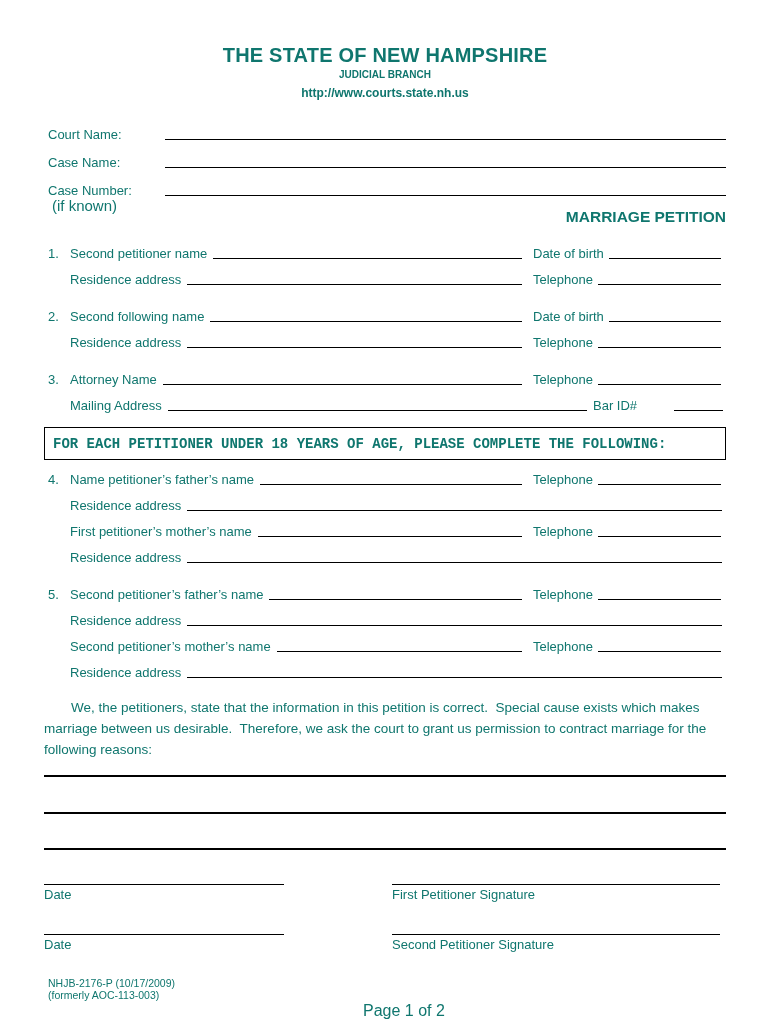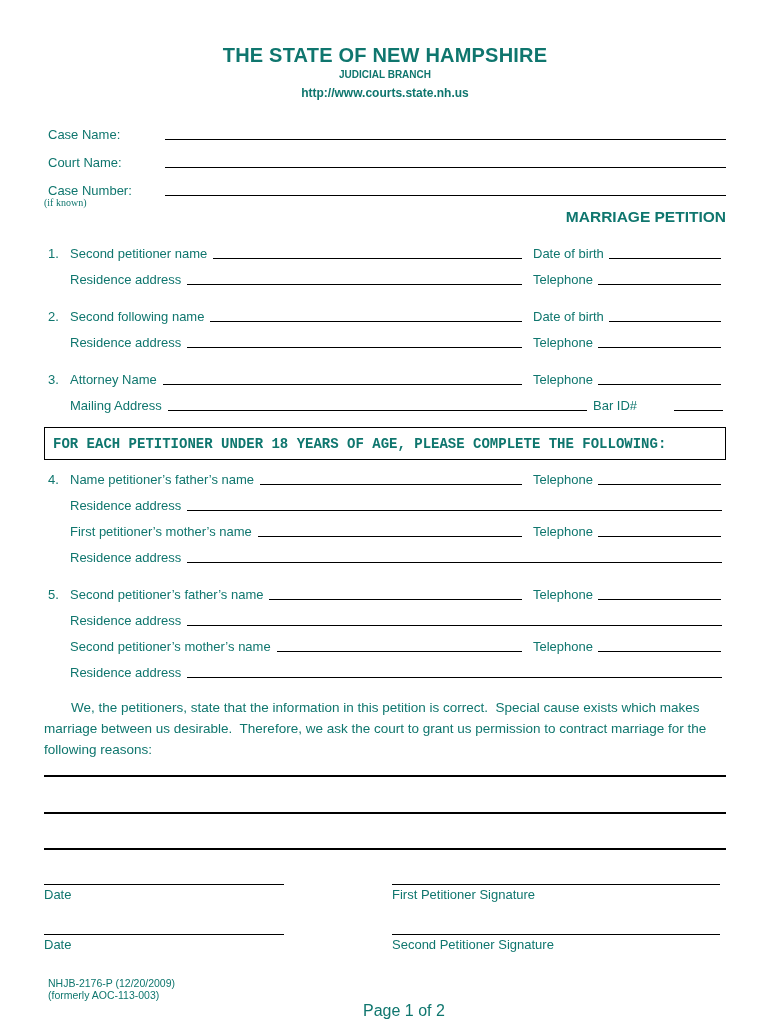--- a/index.html
+++ b/index.html
@@ -15,21 +15,21 @@
   }
   
   .hdr-title { text-align:center; font-size:20px; font-weight:bold; line-height:22px; letter-spacing:0.2px; }
   .hdr-sub   { text-align:center; font-size:10px; font-weight:bold; line-height:18px; }
   .hdr-url   { text-align:center; font-size:12px; font-weight:bold; line-height:14px; margin-top:2px; }
   
   .court-block { margin-top:21px; }
   .court-row { position:relative; display:flex; align-items:flex-end; height:21px; margin-bottom:7px; }
   .court-label { width:121px; padding-left:4px; white-space:nowrap; }
   .line { flex:1; border-bottom:1px solid #000; margin-bottom:2px; height:1px; }
-  .note { position:absolute; left:0; top:20px; font-size:10px; white-space:nowrap;font-family:Liberation Serif, serif; }
+  .note { position:absolute; left:8px; top:20px; font-size:15px; white-space:nowrap; }
   
   .form-title { text-align:right; font-size:15.5px; font-weight:bold; line-height:17px; margin-top:10px; }
   
   .items-block { margin-top:16px; }
   .item + .item { margin-top:17px; }
   .item-row { display:flex; align-items:flex-end; height:20px; margin-bottom:6px; padding-left:4px; }
   .item-row:last-child { margin-bottom:0; }
   .num { width:22px; flex:none; }
   .lbl { white-space:nowrap; padding-right:6px; }
   .item-row > .line { margin-right:11px; }
@@ -73,25 +73,25 @@
 <body>
 
 <div class="page">
 
   <div class="hdr-title">THE STATE OF NEW HAMPSHIRE</div>
   <div class="hdr-sub">JUDICIAL BRANCH</div>
   <div class="hdr-url">http://www.courts.state.nh.us</div>
 
   <div class="court-block">
     <div class="court-row">
+      <span class="court-label">Court Name:</span>
+      <span class="line"></span>
+    </div>
+    <div class="court-row">
       <span class="court-label">Case Name:</span>
-      <span class="line"></span>
-    </div>
-    <div class="court-row">
-      <span class="court-label">Court Name:</span>
       <span class="line"></span>
     </div>
     <div class="court-row">
       <span class="court-label">Case Number:</span>
       <span class="line"></span>
       <span class="note">(if known)</span>
     </div>
   </div>
 
   <div class="form-title">MARRIAGE PETITION</div>
@@ -253,18 +253,18 @@
       <div class="sig-label">Date</div>
     </div>
     <div class="sig-gap"></div>
     <div class="sig-right">
       <div class="sig-line"></div>
       <div class="sig-label">Second Petitioner Signature</div>
     </div>
   </div>
 
   <div class="footer-left">
-    <div>NHJB-2176-P (12/20/2009)</div>
+    <div>NHJB-2176-P (10/17/2009)</div>
     <div>(formerly AOC-113-003)</div>
   </div>
   <div class="footer-page">Page 1 of 2</div>
 
 </div>
 
 </body></html>

